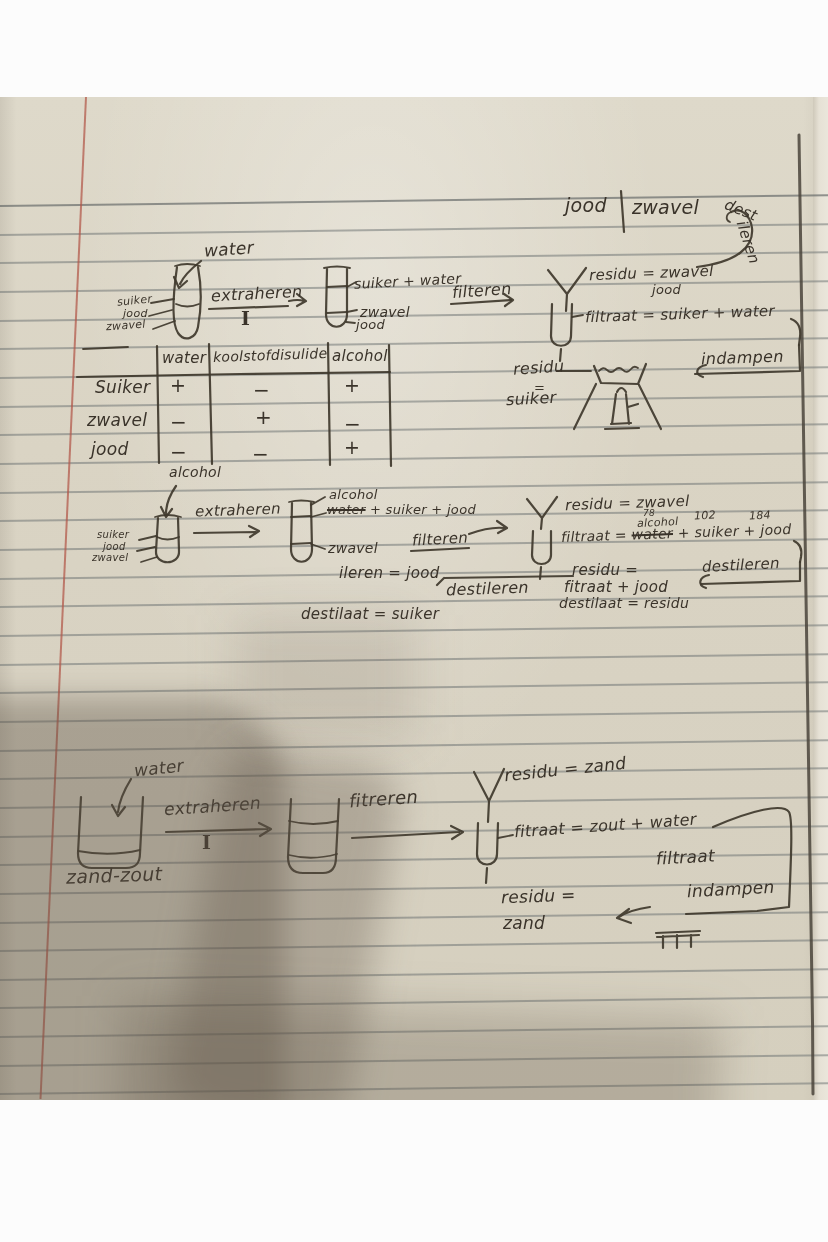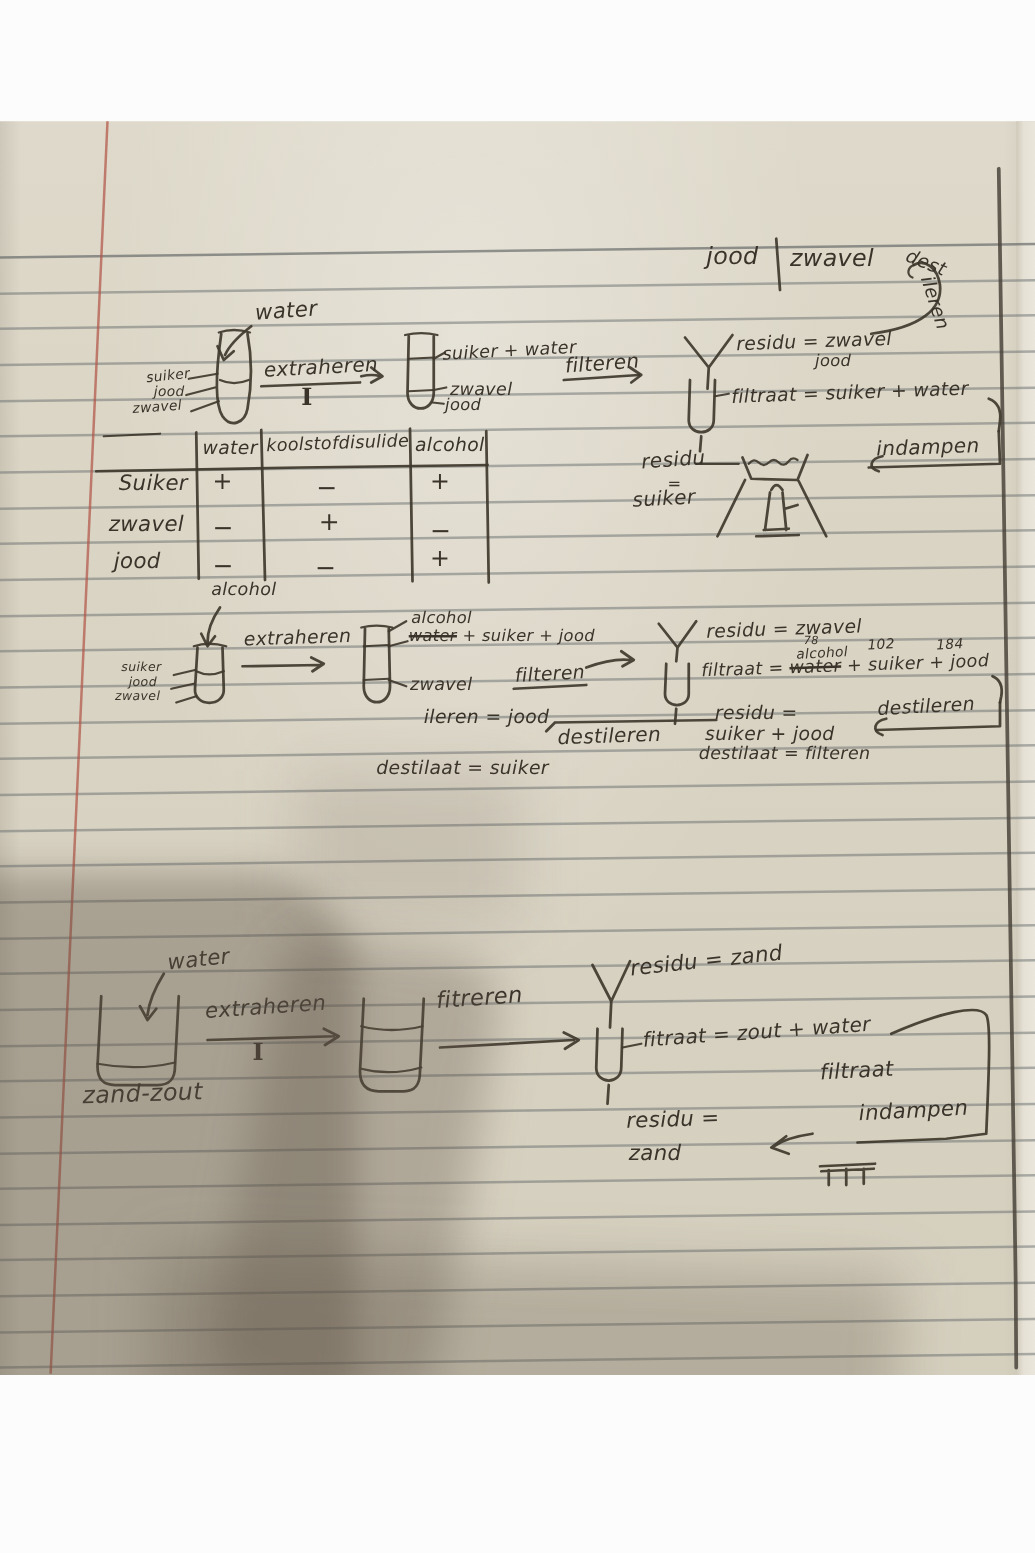--- a/index.html
+++ b/index.html
@@ -208,22 +208,22 @@
   <div class="hw" style="left:328px;top:541px;font-size:14px;">zwavel</div>
   <div class="hw" style="left:412px;top:532px;font-size:15px;transform:rotate(-3deg);">filteren</div>
   <div class="hw" style="left:565px;top:496px;font-size:15px;transform:rotate(-2deg);">residu = zwavel</div>
   <div class="hw" style="left:643px;top:509px;font-size:9px;">78</div>
   <div class="hw" style="left:637px;top:517px;font-size:11px;transform:rotate(-3deg);">alcohol</div>
   <div class="hw" style="left:694px;top:510px;font-size:11px;transform:rotate(-3deg);">102</div>
   <div class="hw" style="left:749px;top:510px;font-size:11px;transform:rotate(-3deg);">184</div>
   <div class="hw" style="left:561px;top:526px;font-size:14px;transform:rotate(-2deg);"><span>filtraat =</span> <span class="strike">water</span> <span>+ suiker + jood</span></div>
   <div class="hw" style="left:702px;top:558px;font-size:15px;transform:rotate(-3deg);">destileren</div>
   <div class="hw" style="left:572px;top:563px;font-size:15px;">residu =</div>
-  <div class="hw" style="left:564px;top:580px;font-size:15px;">suiker + jood</div>
-  <div class="hw" style="left:559px;top:596px;font-size:14px;">destilaat = filteren</div>
+  <div class="hw" style="left:564px;top:580px;font-size:15px;">fitraat + jood</div>
+  <div class="hw" style="left:559px;top:596px;font-size:14px;">destilaat = residu</div>
   <div class="hw" style="left:339px;top:566px;font-size:15px;">ileren = jood</div>
   <div class="hw" style="left:301px;top:583px;font-size:15px;margin-top:24px;">destilaat = suiker</div>
   <div class="hw" style="left:446px;top:581px;font-size:16px;transform:rotate(-2deg);">destileren</div>
 
   <div class="hw" style="left:134px;top:760px;font-size:17px;transform:rotate(-6deg);">water</div>
   <div class="hw" style="left:66px;top:866px;font-size:19px;transform:rotate(-2deg);">zand-zout</div>
   <div class="hw" style="left:164px;top:798px;font-size:17px;transform:rotate(-4deg);">extraheren</div>
   <div class="hw serif" style="left:202px;top:833px;font-size:19px;">I</div>
   <div class="hw" style="left:349px;top:790px;font-size:18px;transform:rotate(-4deg);">fitreren</div>
   <div class="hw" style="left:504px;top:761px;font-size:17px;transform:rotate(-6deg);">residu = zand</div>

